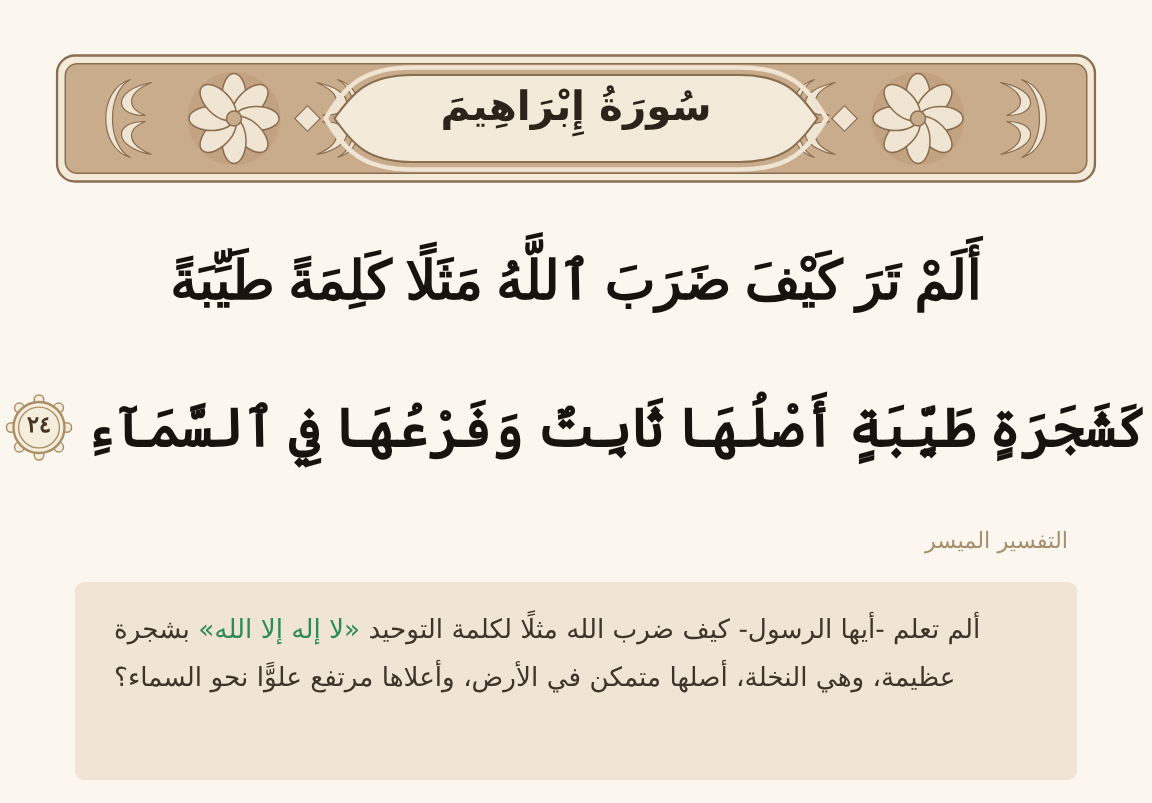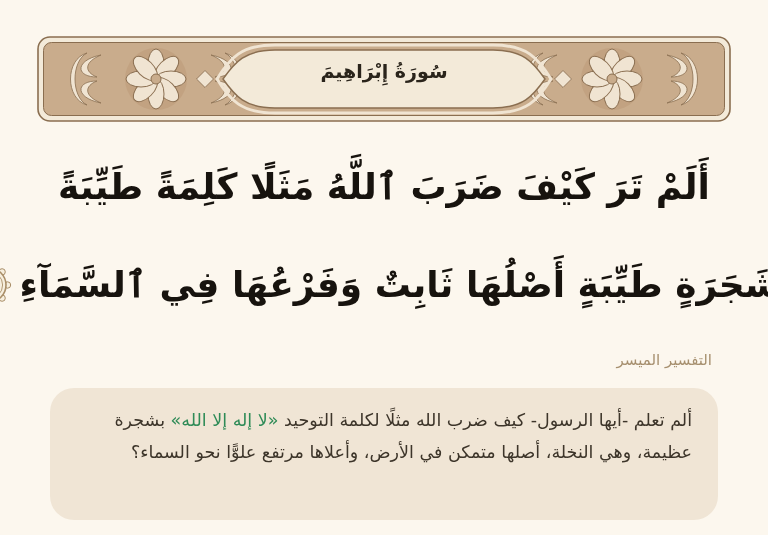--- a/index.html
+++ b/index.html
@@ -11,28 +11,28 @@
   .page{position:absolute;inset:0;}
 
   
   .header-frame{
     position:absolute;left:37px;top:36px;width:694px;height:86px;
   }
   .header-frame svg{position:absolute;inset:0;display:block;}
   .surah-title{
     position:absolute;inset:0;
     display:flex;align-items:center;justify-content:center;
-    font-size:19px;font-weight:bold;color:#2a241b;
+    font-size:27px;font-weight:bold;color:#2a241b;
     letter-spacing:0;line-height:1;padding-bottom:16px;
   }
 
   
   .verse{
     position:absolute;left:0;right:0;top:138px;
-    text-align:right;color:#17130e;direction:rtl;
+    text-align:right;color:#17130e;direction:rtl;font-family:Liberation Serif, serif;
   }
   .verse-line{
     height:98px;display:flex;align-items:center;justify-content:center;
     font-size:36px;font-weight:bold;white-space:nowrap;overflow:visible;
     line-height:1;
   }
   .medallion{
     position:relative;display:inline-block;width:46px;height:46px;
     margin-right:8px;flex:0 0 auto;
   }
@@ -42,23 +42,23 @@
     font-size:15px;font-weight:bold;color:#47351f;padding-bottom:2px;
   }
 
   
   .tafsir-label{
     position:absolute;top:351px;right:56px;
     font-size:15px;color:#a68f6e;direction:rtl;margin-left:28px;
   }
   .tafsir-box{
     position:absolute;left:50px;right:50px;top:388px;height:132px;
-    background:#f0e5d5;border-radius:24px;
+    background:#f0e5d5;border-radius:6px;
     box-sizing:border-box;padding:17px 26px 0 26px;
-    direction:rtl;text-align:right;
+    direction:rtl;text-align:left;
     font-size:17.5px;line-height:1.8;color:#3d352a;
   }
   .tafsir-highlight{color:#2e8b57;}
 </style>
 </head>
 <body>
 
 <div class="page">
 
   <div class="header-frame">

